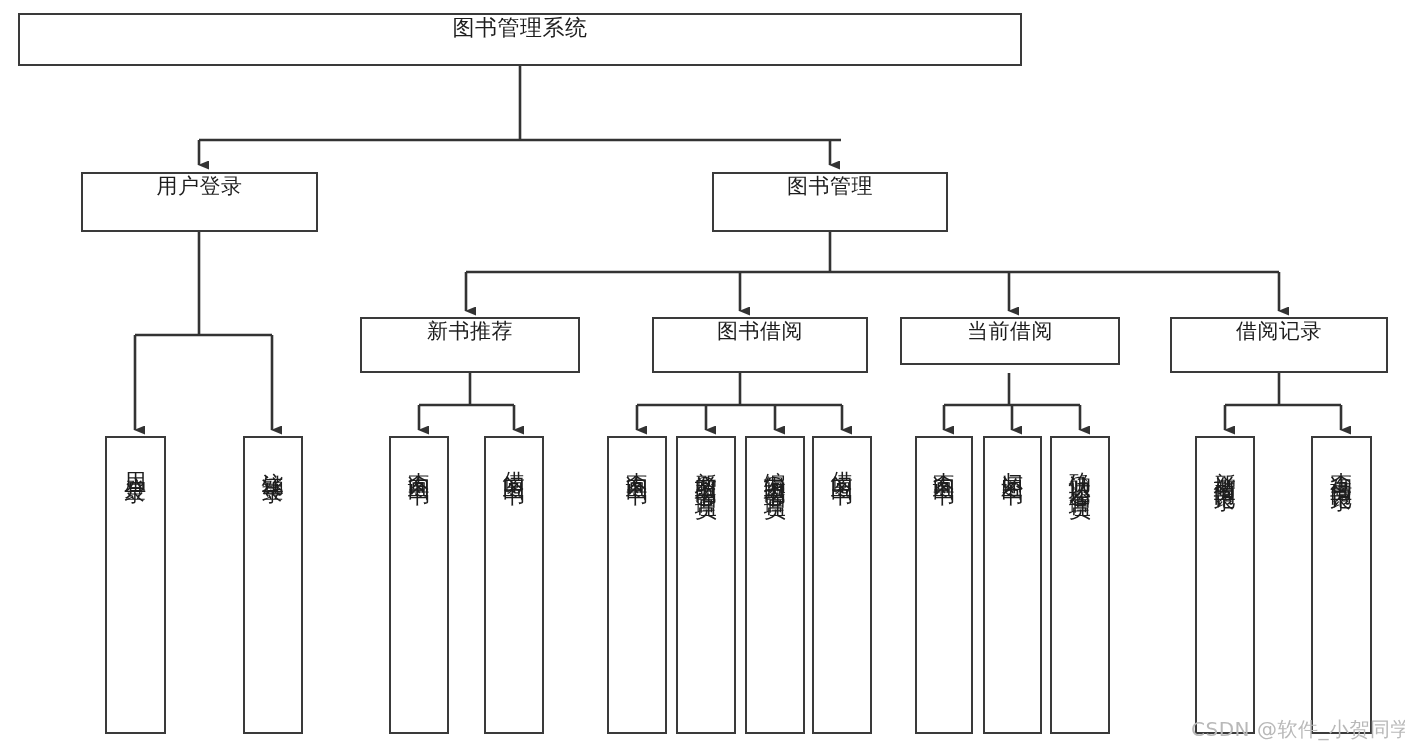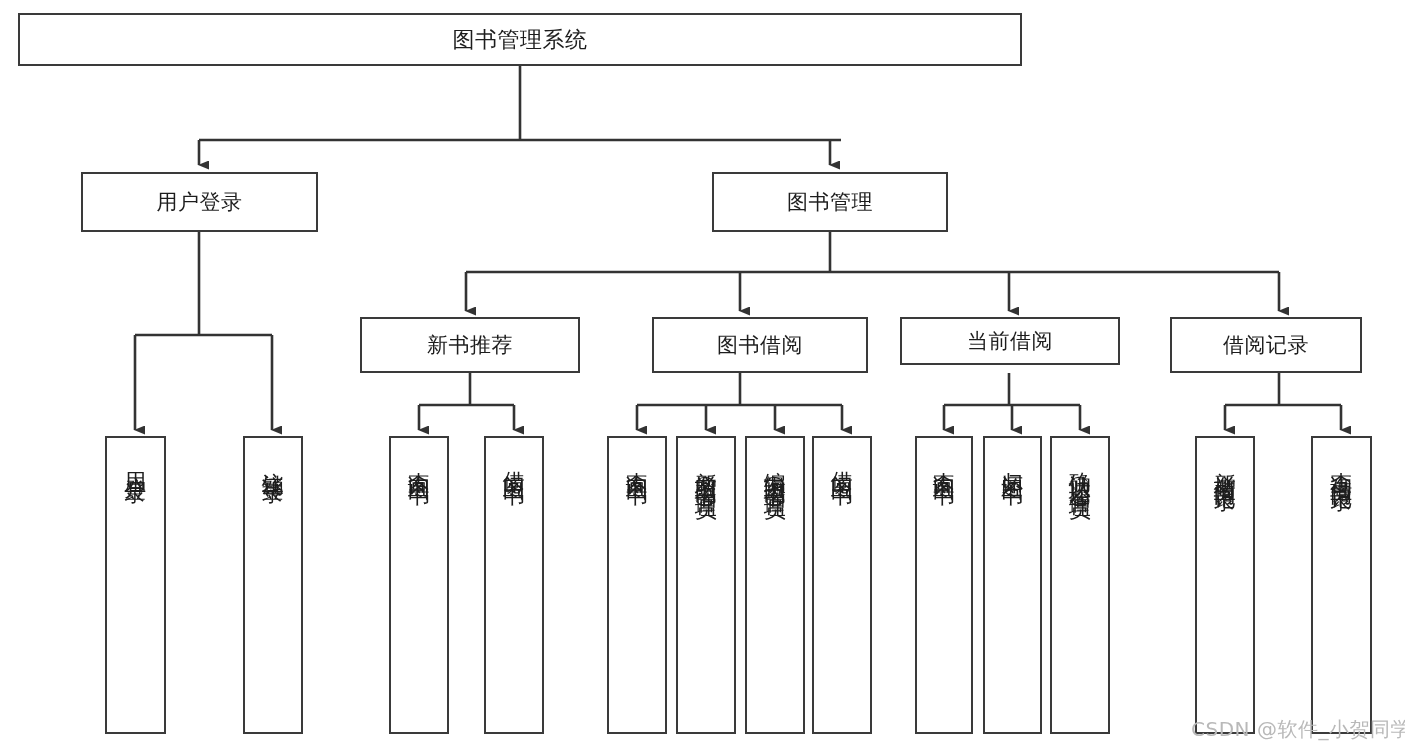--- a/index.html
+++ b/index.html
@@ -25,21 +25,20 @@
     top: 0;
     width: 1405px;
     height: 747px;
   }
   .node {
     position: absolute;
     box-sizing: border-box;
     background: #ffffff;
     border: 2px solid #3a3a3a;
     display: flex;
-    align-items: center;
     justify-content: center;
     z-index: 2;
   }
   .node .label {
     display: block;
     text-align: center;
     line-height: 1.18;
     color: #1d1d1d;
     letter-spacing: 0.5px;
     white-space: nowrap;
@@ -140,21 +139,21 @@
 
   <div class="node horizontal" style="left:712px; top:172px; width:236px; height:60px;">
     <span class="label">图书管理</span>
   </div>
   <div class="node horizontal" style="left:632px; top:317px; width:216px; height:56px;margin-left:20px;">
     <span class="label">图书借阅</span>
   </div>
   <div class="node horizontal" style="left:900px; top:317px; width:220px; height:48px;">
     <span class="label">当前借阅</span>
   </div>
-  <div class="node horizontal" style="left:1170px; top:317px; width:192px; height:56px;">
+  <div class="node horizontal" style="left:1170px; top:317px; width:218px; height:56px;">
     <span class="label">借阅记录</span>
   </div>
 
   <div class="node vertical" style="left:105px; top:436px; width:61px; height:298px;">
     <span class="label">用户登录</span>
   </div>
   <div class="node vertical" style="left:243px; top:436px; width:60px; height:298px;">
     <span class="label">注销登录</span>
   </div>
 

